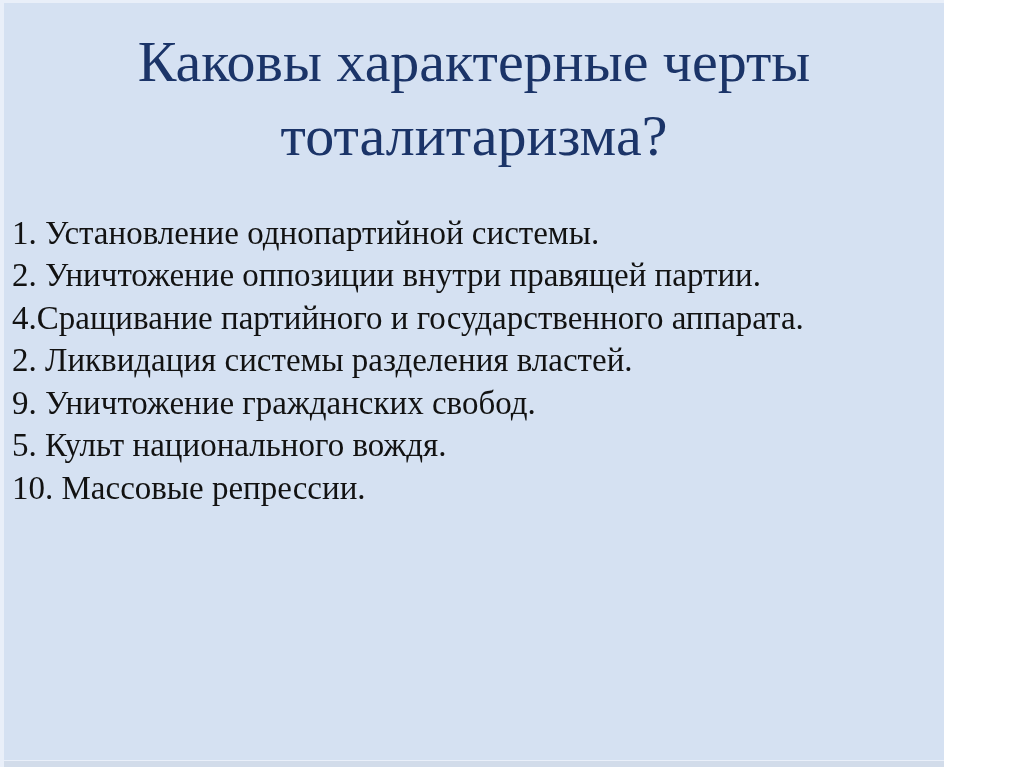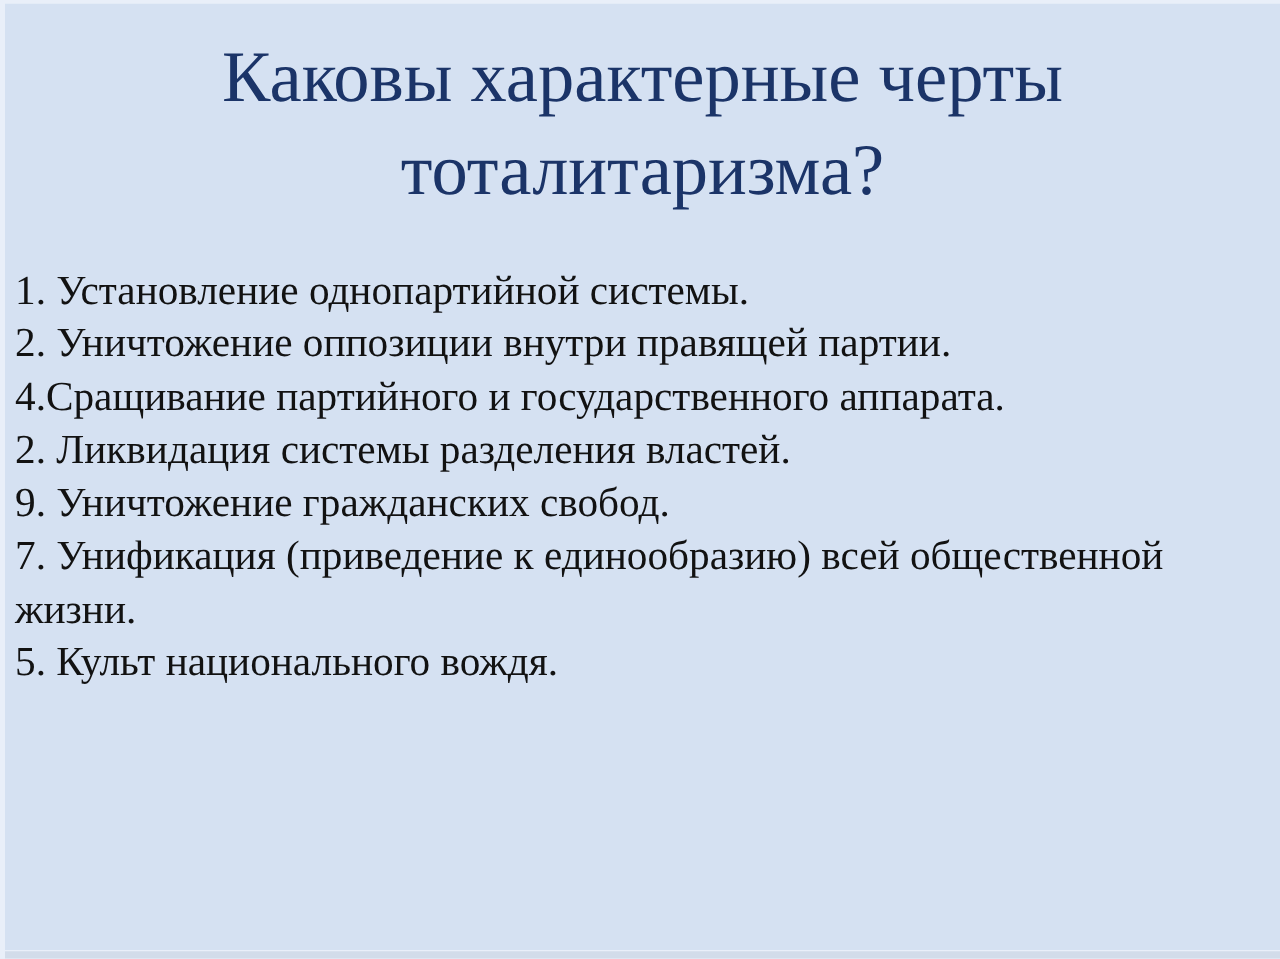--- a/index.html
+++ b/index.html
@@ -2,21 +2,21 @@
 <html style="--background: #d5e1f2; --title_color: #1b3468; --text_color: #121212; --edge_highlight: #e9eff9; --edge_shadow: #d2dcea;"><head>
 <meta charset="utf-8">
 <style>
   html, body {
     margin: 0;
     padding: 0;
     background: #ffffff;
   }
   .slide {
     position: relative;
-    width: 1024px;
+    width: 944px;
     height: 767px;
     overflow: hidden;
     background: var(--background, #d5e1f2);
     font-family: "Liberation Serif", "DejaVu Serif", serif;
     box-sizing: border-box;
     border-top: 3px solid var(--edge_highlight, #e9eff9);
     border-left: 4px solid var(--edge_highlight, #e9eff9);
   }
   
   .slide::after {
@@ -57,17 +57,16 @@
 <div class="slide">
   <h1 class="slide-title">Каковы характерные черты
 тоталитаризма?</h1>
 
   <div class="feature-list">
     <div class="list-item">1. Установление однопартийной системы.</div>
     <div class="list-item">2. Уничтожение оппозиции внутри правящей партии.</div>
     <div class="list-item">4.Сращивание партийного и государственного аппарата.</div>
     <div class="list-item">2. Ликвидация системы разделения властей.</div>
     <div class="list-item">9. Уничтожение гражданских свобод.</div>
-    <div class="list-item">7. Унификация (приведение к единообразию) всей общественной
-жизни.</div>
     <div class="list-item">5. Культ национального вождя.</div>
+    <div class="list-item">10. Массовые репрессии.</div>
   </div>
 </div>
 
 </body></html>

